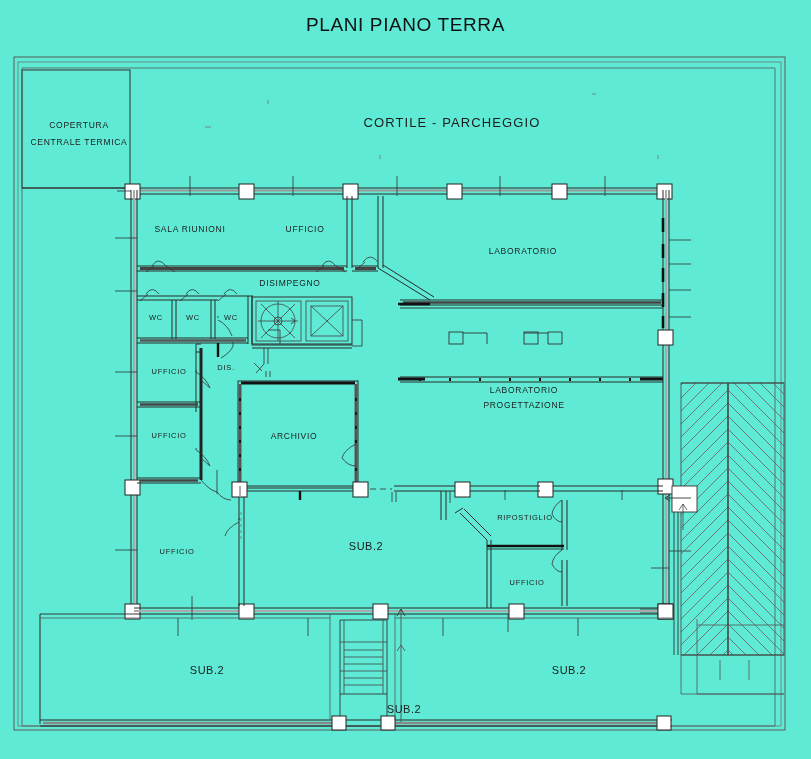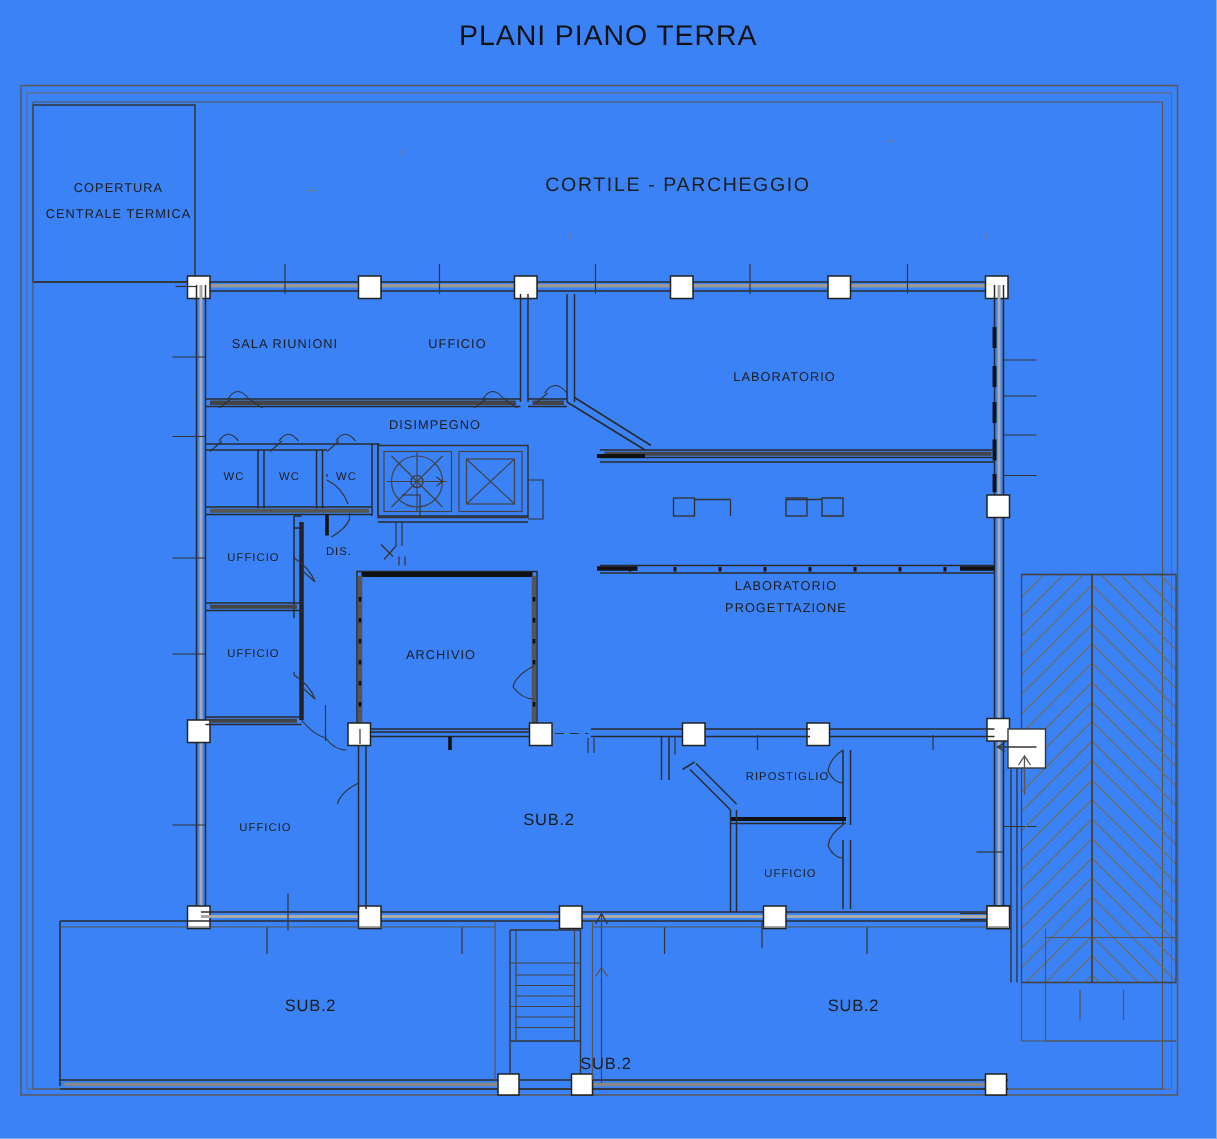--- a/index.html
+++ b/index.html
@@ -13,21 +13,21 @@
     height: 759px;
     font-family: "Liberation Sans", sans-serif;
     color: #1a1a1a;
     overflow: hidden;
     position: relative;
   }
   #page {
     position: relative;
     width: 811px;
     height: 759px;
-    background: #3b82f6;
+    background: #5eead4;
   }
   #plan-title {
     position: absolute;
     left: 0;
     top: 14px;
     width: 811px;
     text-align: center;
     font-size: 19px;
     letter-spacing: 0.6px;
     color: #111111;

